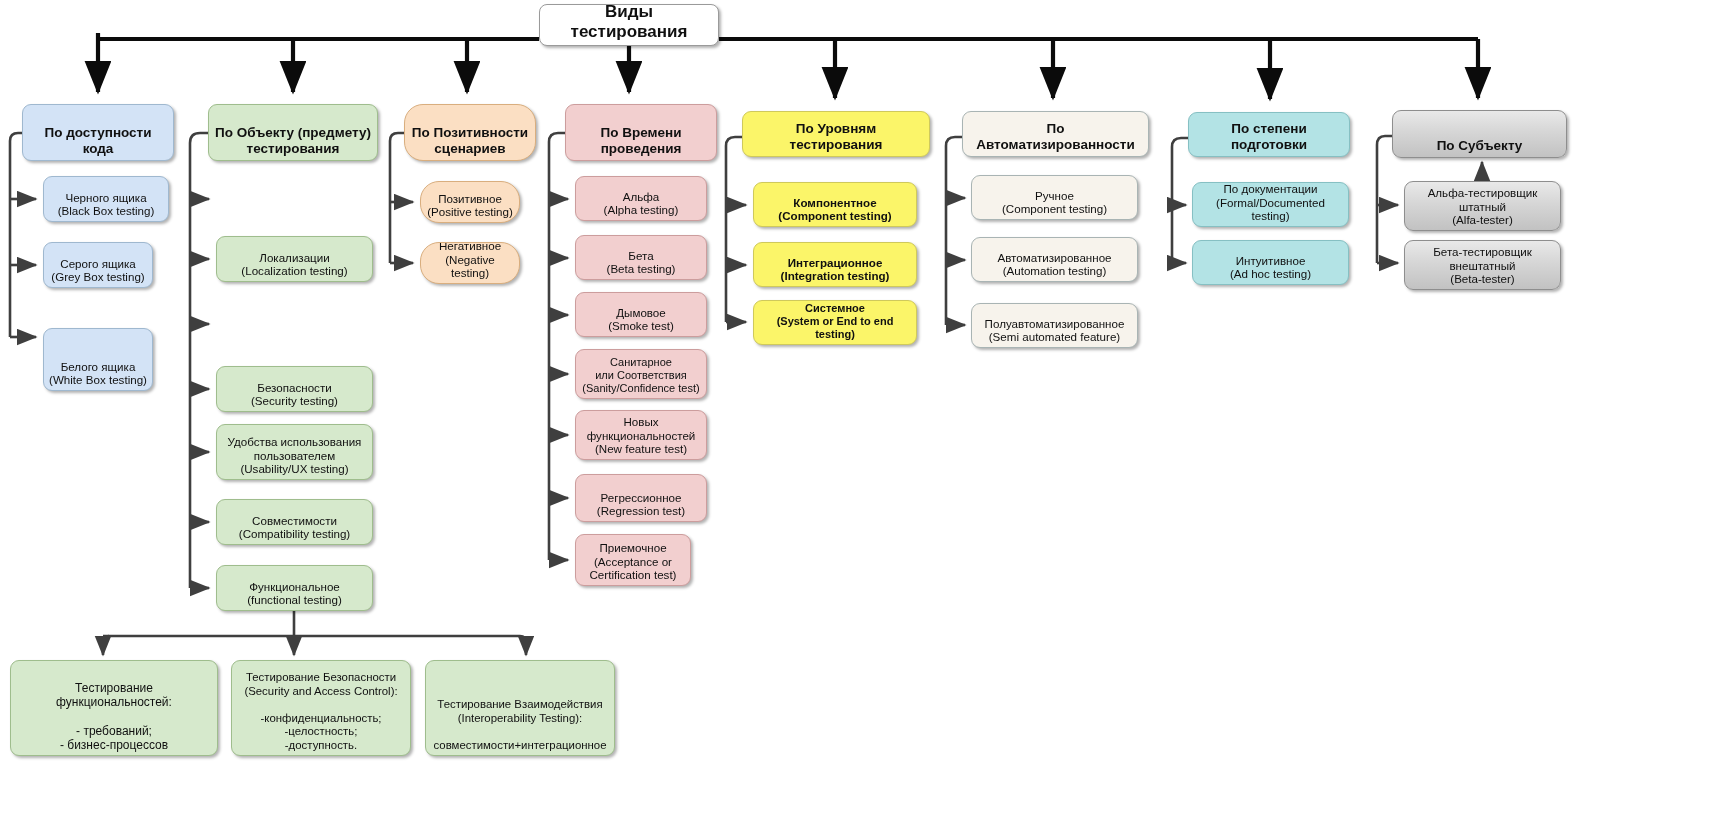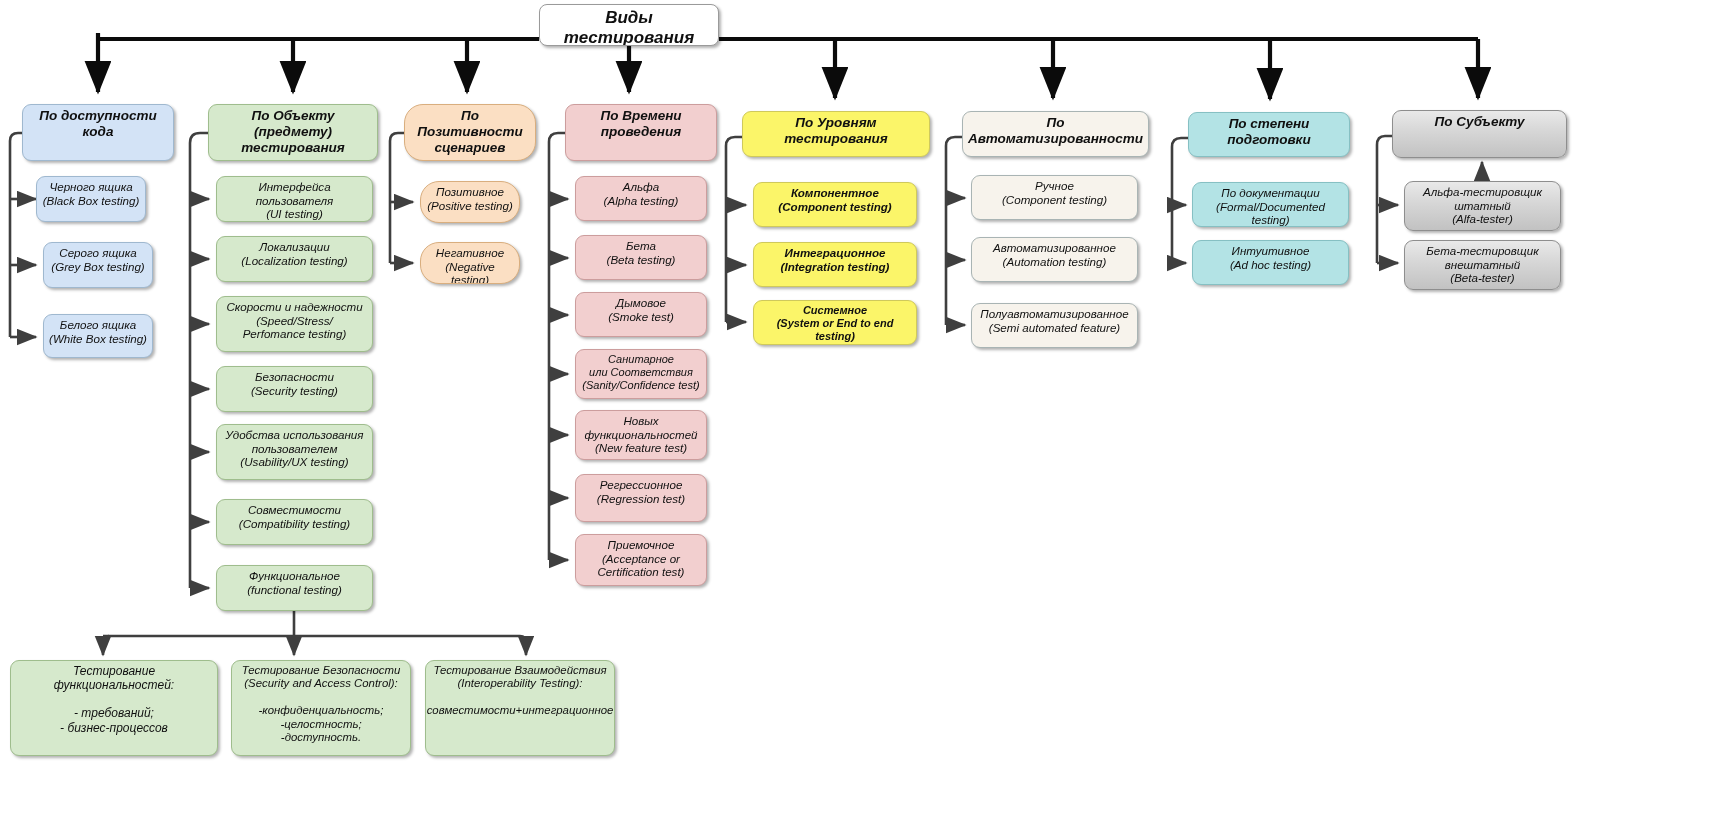--- a/index.html
+++ b/index.html
@@ -19,30 +19,29 @@
     left:0;top:0;
     width:1732px;height:834px;
     pointer-events:none;
   }
   .node{
     position:absolute;
     box-sizing:border-box;
     border-radius:9px;
     border:1px solid #8c8c8c;
     display:flex;
-    align-items:flex-start;
+    align-items:flex-end;
     justify-content:center;
     text-align:center;
     color:#101010;
     line-height:1.18;
     padding:3px 5px;
     box-shadow:2px 2px 3px rgba(0,0,0,0.30);
     white-space:pre-line;
     overflow:hidden;
-    font-style:italic;
   }
   .root{
     background:#ffffff;
     border:1px solid #9a9a9a;
     font-weight:bold;
     font-size:17px;
     border-radius:8px;
     z-index:5;
   }
   .head{ font-weight:bold; font-size:13.5px; }
@@ -184,49 +183,40 @@
   </svg>
 
   <div class="node root" style="left:539px;top:4px;width:180px;height:42px;">
     <span>Виды тестирования</span>
   </div>
 
   <div class="node head c-blue" style="left:22px;top:104px;width:152px;height:57px;">
     <span>По доступности
 кода</span>
   </div>
-  <div class="node leaf c-blue" style="left:36px;top:176px;width:110px;height:46px;">
+  <div class="node leaf c-blue" style="left:43px;top:176px;width:126px;height:46px;">
     <span>Черного ящика
 (Black Box testing)</span>
   </div>
   <div class="node leaf c-blue" style="left:43px;top:242px;width:110px;height:46px;">
     <span>Серого ящика
 (Grey Box testing)</span>
   </div>
-  <div class="node leaf c-blue" style="left:43px;top:314px;width:110px;height:44px;">
+  <div class="node leaf c-blue" style="left:43px;top:328px;width:110px;height:63px;">
     <span>Белого ящика
 (White Box testing)</span>
   </div>
 
   <div class="node head c-green" style="left:208px;top:104px;width:170px;height:57px;">
     <span>По Объекту (предмету)
 тестирования</span>
   </div>
-  <div class="node leaf c-green" style="left:216px;top:176px;width:157px;height:46px;">
-    <span>Интерфейса пользователя
-(UI testing)</span>
-  </div>
   <div class="node leaf c-green" style="left:216px;top:236px;width:157px;height:46px;">
     <span>Локализации
 (Localization testing)</span>
-  </div>
-  <div class="node leaf c-green" style="left:216px;top:296px;width:157px;height:56px;">
-    <span>Скорости и надежности
-(Speed/Stress/
-Perfomance testing)</span>
   </div>
   <div class="node leaf c-green" style="left:216px;top:366px;width:157px;height:46px;">
     <span>Безопасности
 (Security testing)</span>
   </div>
   <div class="node leaf c-green" style="left:216px;top:424px;width:157px;height:56px;">
     <span>Удобства использования
 пользователем
 (Usability/UX testing)</span>
   </div>
@@ -275,21 +265,21 @@
   </div>
   <div class="node leaf c-pink" style="left:575px;top:410px;width:132px;height:50px;">
     <span>Новых
 функциональностей
 (New feature test)</span>
   </div>
   <div class="node leaf c-pink" style="left:575px;top:474px;width:132px;height:48px;">
     <span>Регрессионное
 (Regression test)</span>
   </div>
-  <div class="node leaf c-pink" style="left:575px;top:534px;width:132px;height:52px;">
+  <div class="node leaf c-pink" style="left:575px;top:534px;width:116px;height:52px;">
     <span>Приемочное
 (Acceptance or
 Certification test)</span>
   </div>
 
   <div class="node head c-yellow" style="left:742px;top:111px;width:188px;height:46px;">
     <span>По Уровням тестирования</span>
   </div>
   <div class="node leaf c-yellow" style="left:753px;top:182px;width:164px;height:45px;font-weight:bold;">
     <span>Компонентное

